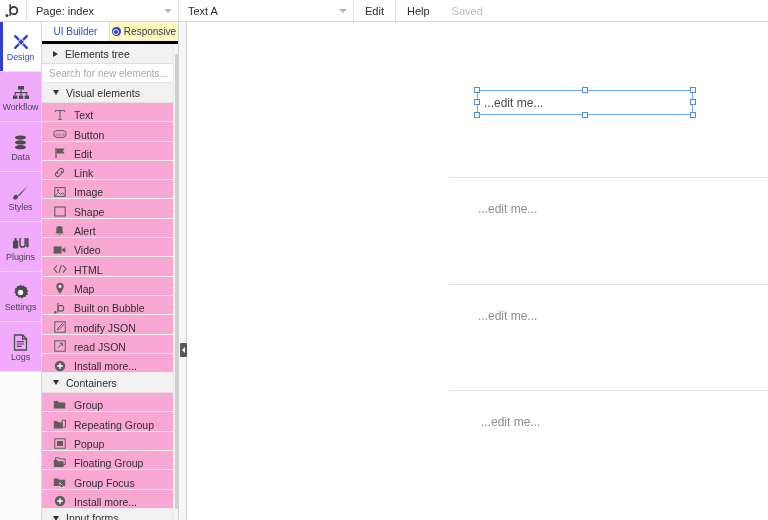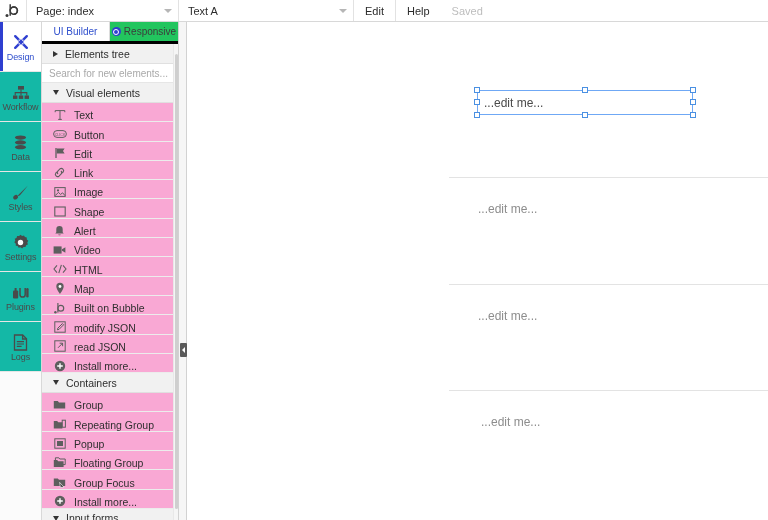--- a/index.html
+++ b/index.html
@@ -63,21 +63,21 @@
     border-right: 1px solid #d8d8d8;
   }
   .rail-item {
     position: relative;
     height: 50px;
     border-bottom: 1px solid #e6e6e6;
     display: flex; flex-direction: column;
     align-items: center; justify-content: center;
     gap: 2px;
     color: #4a4a4a;
-    background: #14b8a6;
+    background: #f0abfc;
   }
   .rail-item .rl {
     font-size: 9px; letter-spacing: -0.1px; line-height: 1;
   }
   .rail-item.active {
     background: #ffffff;
     color: #2f4fcd;
   }
   .rail-item.active::before {
     content: "";
@@ -97,21 +97,21 @@
   .panel-tabs {
     display: flex; height: 22px;
     border-bottom: 3px solid #000000;
     background: #f4f4f4;
   }
   .ptab {
     flex: 1 1 50%;
     display: flex; align-items: center; justify-content: center;
     gap: 3px;
     font-size: 10px; color: #3c3c3c;
-    background: #22c55e;
+    background: #fef9c3;
     border-right: 1px solid #dcdcdc;
   }
   .ptab:last-child { border-right: none; }
   .ptab.active { background: #ffffff; color: #2f4fcd; }
   .resp-dot {
     width: 9px; height: 9px; border-radius: 50%;
     background: #2f3fd0; display: flex; align-items: center; justify-content: center;
     flex: 0 0 auto;
   }
   .resp-dot::after {
@@ -303,38 +303,38 @@
         <svg width="18" height="17" viewBox="0 0 18 17">
           <path d="M16 1.5 L7 10.2 L5.2 12.6 L8 11.2 Z" fill="#4a4a4a"></path>
           <ellipse cx="3.6" cy="13.2" rx="2.6" ry="2.1" fill="#4a4a4a" transform="rotate(-35 3.6 13.2)"></ellipse>
         </svg>
       </span>
       <span class="rl">Styles</span>
     </div>
 
     <div class="rail-item">
       <span class="rail-ico">
-        <svg width="17" height="17" viewBox="0 0 17 17">
-          <path d="M8.5 0.8 l1.6 1.1 1.9-.5 .9 1.7 1.9 .4 0 2 1.5 1.3-1 1.7 .6 1.9-1.8 .8-.6 1.9-2-.1-1.4 1.4-1.6-1.1-1.9 .5-.9-1.7-1.9-.4 0-2L2.3 8.3l1-1.7L2.7 4.7l1.8-.8 .6-1.9 2 .1z" fill="#4a4a4a"></path>
-          <circle cx="8.5" cy="8.5" r="2.7" fill="#fbfbfb"></circle>
-        </svg>
-      </span>
-      <span class="rl">Settings</span>
-    </div>
-
-    <div class="rail-item">
-      <span class="rail-ico">
         <svg width="18" height="16" viewBox="0 0 18 16">
           <rect x="1" y="5.5" width="5.2" height="8" rx="1" fill="#4a4a4a"></rect>
           <rect x="2.6" y="3" width="2" height="3" fill="#4a4a4a"></rect>
           <path d="M8 3 v6.4 a2.6 2.6 0 0 0 5.2 0 V3" stroke="#4a4a4a" stroke-width="1.5" fill="none"></path>
           <rect x="14.2" y="3" width="2.4" height="9.5" rx="1.2" fill="#4a4a4a"></rect>
         </svg>
       </span>
       <span class="rl">Plugins</span>
+    </div>
+
+    <div class="rail-item">
+      <span class="rail-ico">
+        <svg width="17" height="17" viewBox="0 0 17 17">
+          <path d="M8.5 0.8 l1.6 1.1 1.9-.5 .9 1.7 1.9 .4 0 2 1.5 1.3-1 1.7 .6 1.9-1.8 .8-.6 1.9-2-.1-1.4 1.4-1.6-1.1-1.9 .5-.9-1.7-1.9-.4 0-2L2.3 8.3l1-1.7L2.7 4.7l1.8-.8 .6-1.9 2 .1z" fill="#4a4a4a"></path>
+          <circle cx="8.5" cy="8.5" r="2.7" fill="#fbfbfb"></circle>
+        </svg>
+      </span>
+      <span class="rl">Settings</span>
     </div>
 
     <div class="rail-item">
       <span class="rail-ico">
         <svg width="15" height="17" viewBox="0 0 15 17">
           <path d="M1.5 1 h8.2 L13.5 4.8 V16 H1.5 Z" fill="none" stroke="#4a4a4a" stroke-width="1.3"></path>
           <path d="M9.6 1 v4 h3.9" fill="none" stroke="#4a4a4a" stroke-width="1.3"></path>
           <path d="M3.8 7.6 h7.2 M3.8 10 h7.2 M3.8 12.4 h4.8" stroke="#4a4a4a" stroke-width="1.1"></path>
         </svg>
       </span>

